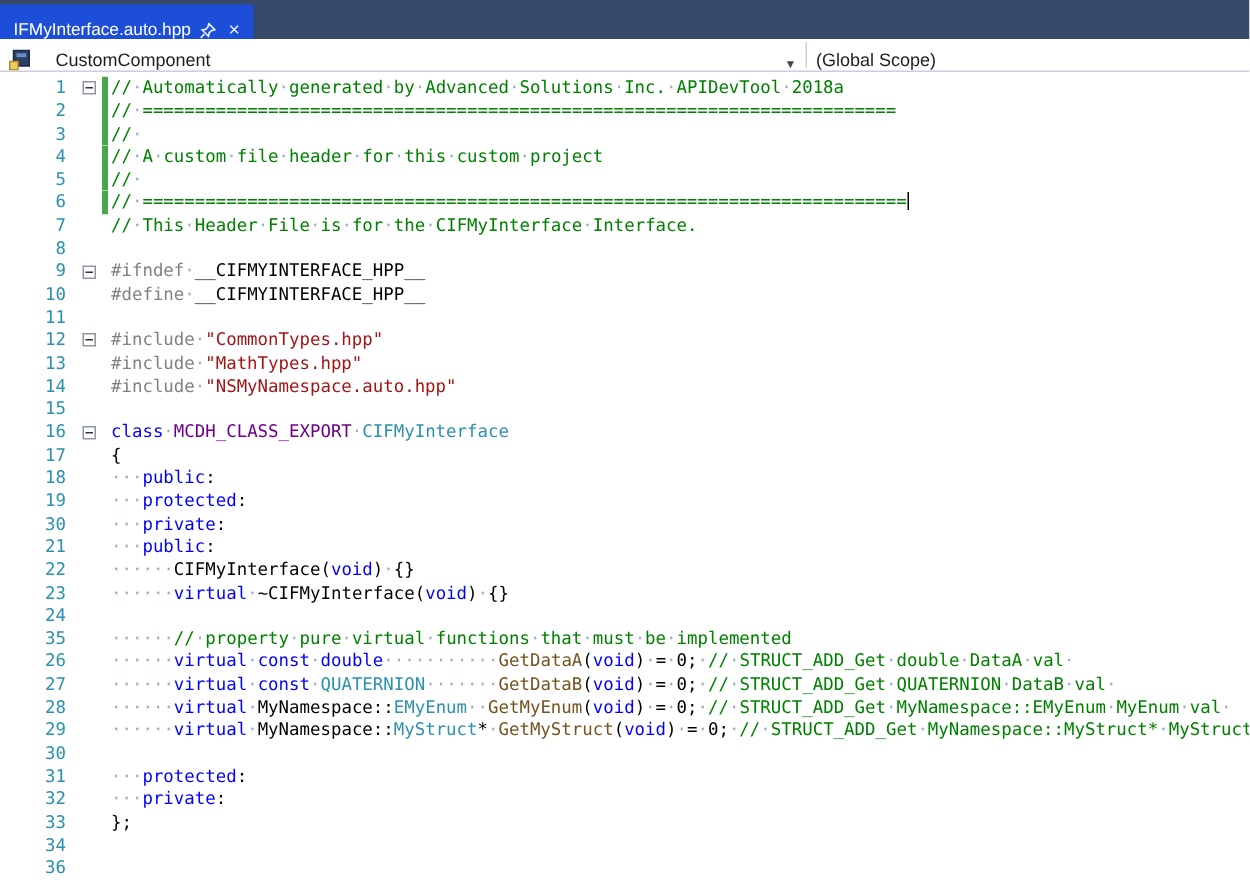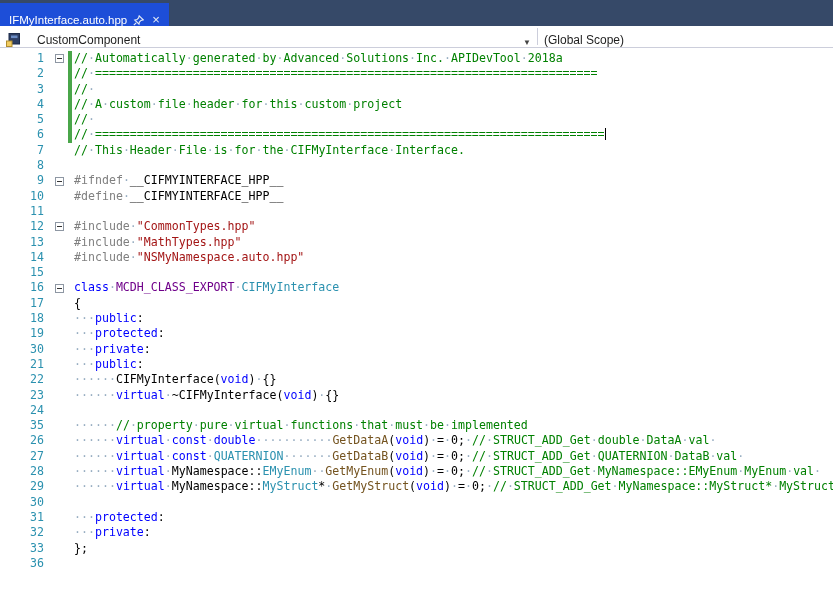--- a/index.html
+++ b/index.html
@@ -284,20 +284,26 @@
           <span class="chgcell"></span>
           <span class="codeseg"><span class="tok-n"><span class="ws-dot">·</span><span class="ws-dot">·</span><span class="ws-dot">·</span></span><span class="tok-k">private</span><span class="tok-n">:</span></span>
         </div>
         <div class="line">
           <span class="lnum">33</span>
           <span class="foldcell"></span>
           <span class="chgcell"></span>
           <span class="codeseg"><span class="tok-n">};</span></span>
         </div>
         <div class="line">
+          <span class="lnum">34</span>
+          <span class="foldcell"></span>
+          <span class="chgcell"></span>
+          <span class="codeseg"></span>
+        </div>
+        <div class="line">
           <span class="lnum">36</span>
           <span class="foldcell"></span>
           <span class="chgcell"></span>
           <span class="codeseg"></span>
         </div>
       </div>
   </div>
 
 </div>
 

